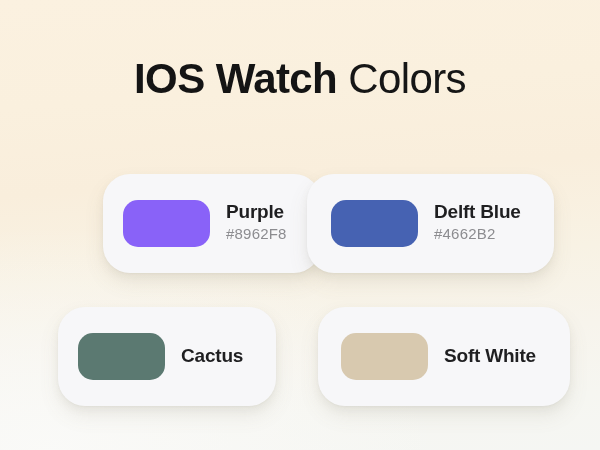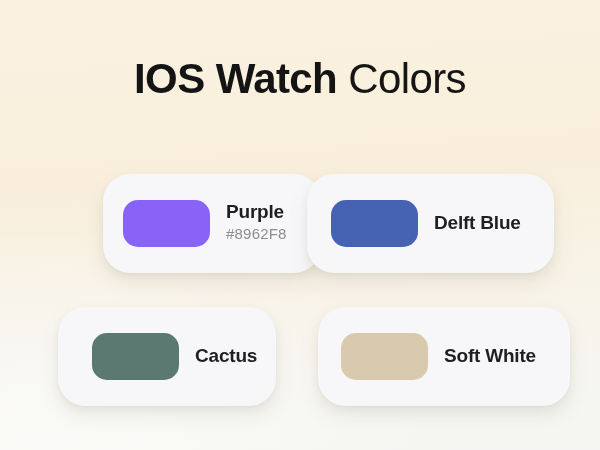--- a/index.html
+++ b/index.html
@@ -99,21 +99,21 @@
     white-space: nowrap;
   }
 
   
   #card-0 { left: 58px;  top: 174px; width: 218px; height: 99px; padding-left: 20px; margin-left: 45px; }
   #card-0 .card-texts { margin-left: 16px; }
 
   #card-1 { left: 307px; top: 174px; width: 247px; height: 99px; padding-left: 24px; }
   #card-1 .card-texts { margin-left: 16px; }
 
-  #card-2 { left: 58px;  top: 307px; width: 218px; height: 99px; padding-left: 34px; }
+  #card-2 { left: 58px;  top: 307px; width: 218px; height: 99px; padding-left: 20px; }
   #card-2 .card-texts { margin-left: 16px; }
 
   #card-3 { left: 318px; top: 307px; width: 252px; height: 99px; padding-left: 23px; }
   #card-3 .card-texts { margin-left: 16px; }
 </style>
 </head>
 <body>
 
 <div id="stage">
 
@@ -126,20 +126,21 @@
     <div class="card-texts">
       <div class="color-name">Purple</div>
       <div class="color-hex">#8962F8</div>
     </div>
   </div>
 
   <div class="card" id="card-1" style="background: rgb(247, 247, 249);">
     <div class="swatch" id="swatch-1" style="background: rgb(70, 98, 178);"></div>
     <div class="card-texts">
       <div class="color-name">Delft Blue</div>
+      <div class="color-hex">#4662B2</div>
     </div>
   </div>
 
   <div class="card" id="card-2" style="background: rgb(247, 247, 249);">
     <div class="swatch" id="swatch-2" style="background: rgb(91, 121, 113);"></div>
     <div class="card-texts">
       <div class="color-name">Cactus</div>
     </div>
   </div>
 

